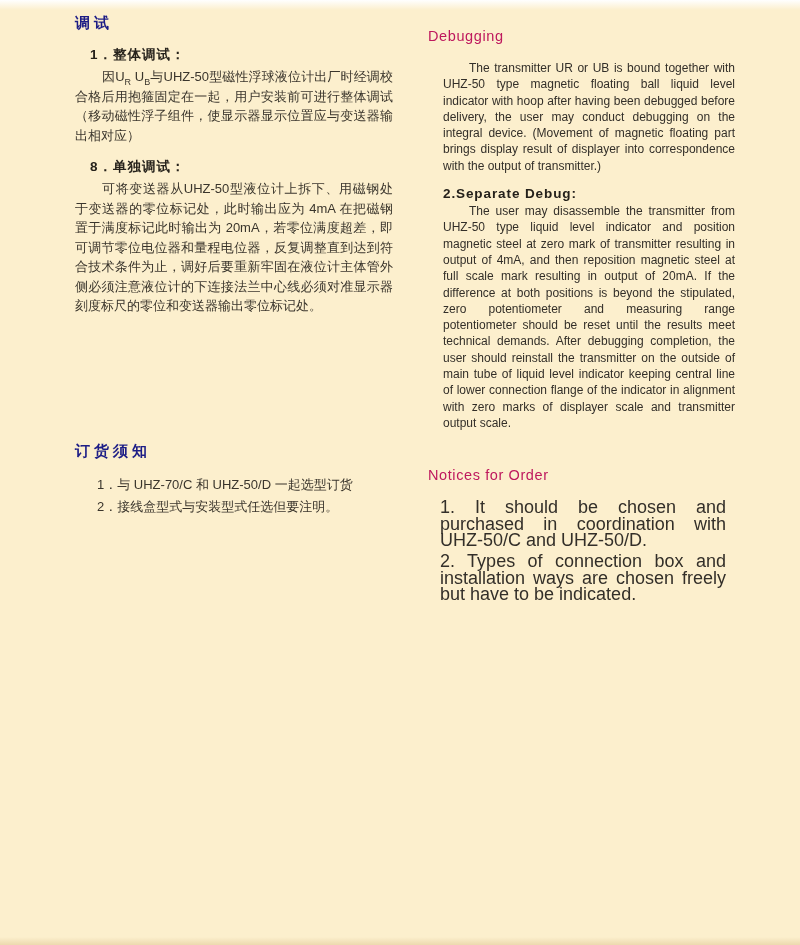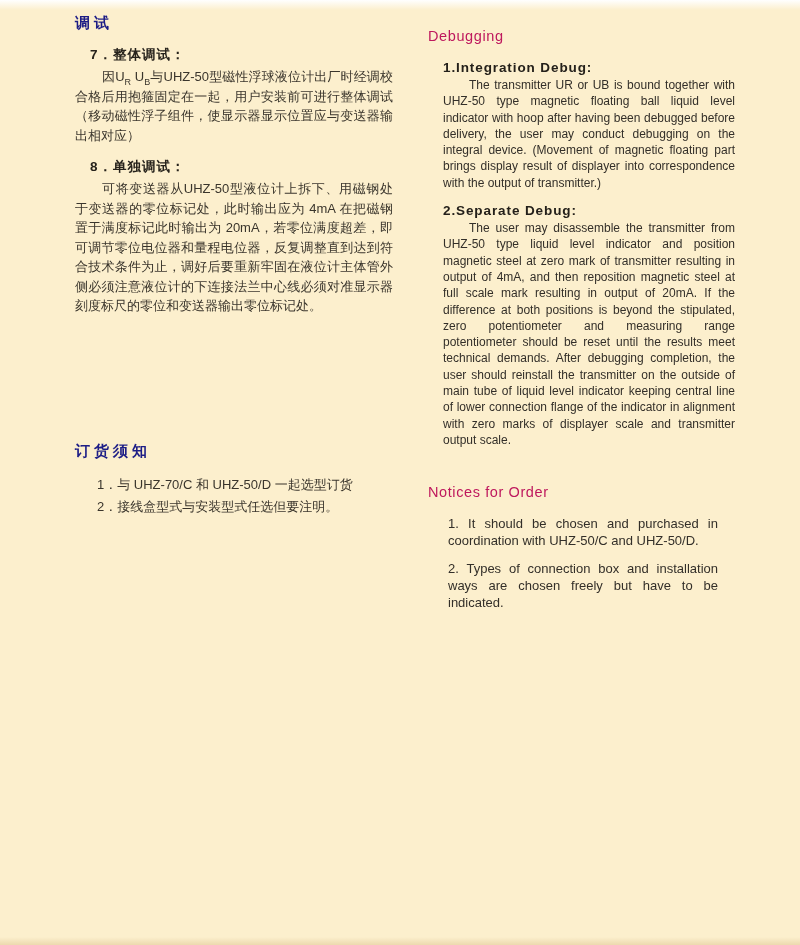--- a/index.html
+++ b/index.html
@@ -57,50 +57,49 @@
     color: #24201a; letter-spacing: 0.9px;
   }
   .en-body {
     margin: 0 0 0 31px; width: 292px;
     font-size: 12px; line-height: 16.3px;
     color: #332f29; text-align: justify; text-indent: 26px;
   }
   .en-order-title { margin-top: 36px; }
   .en-order-list { margin: 8px 0 0 24px; width: 294px; }
   .en-order-item {
-    margin: 12px; font-size: 13px; line-height: 16.6px;
+    margin: 4px; font-size: 18px; line-height: 16.6px;
     color: #332f29; text-align: justify;
   }
 </style>
 </head>
 <body>
 
 <div class="page">
   <div class="top-edge"></div>
 
   <div class="col-left">
     <h2 class="cn-title">调试</h2>
 
-    <p class="cn-heading">7．整体调试：</p>
+    <p class="cn-heading">1．整体调试：</p>
     <p class="cn-body"><span>因U</span><sub>R</sub><span> U</span><sub>B</sub><span>与UHZ-50型磁性浮球液位计出厂时经调校合格后用抱箍固定在一起，用户安装前可进行整体调试（移动磁性浮子组件，使显示器显示位置应与变送器输出相对应）</span></p>
 
     <p class="cn-heading">8．单独调试：</p>
     <p class="cn-body">可将变送器从UHZ-50型液位计上拆下、用磁钢处于变送器的零位标记处，此时输出应为 4mA 在把磁钢置于满度标记此时输出为 20mA，若零位满度超差，即可调节零位电位器和量程电位器，反复调整直到达到符合技术条件为止，调好后要重新牢固在液位计主体管外侧必须注意液位计的下连接法兰中心线必须对准显示器刻度标尺的零位和变送器输出零位标记处。</p>
 
     <h2 class="cn-title cn-order-title">订货须知</h2>
     <div class="cn-order-list">
       <p class="cn-order-item">1．与 UHZ-70/C 和 UHZ-50/D 一起选型订货</p>
       <p class="cn-order-item">2．接线盒型式与安装型式任选但要注明。</p>
     </div>
   </div>
 
   <div class="col-right">
     <h2 class="en-title">Debugging</h2>
 
-    <p class="en-heading">1.Integration Debug:</p>
     <p class="en-body">The transmitter UR or UB is bound together with UHZ-50 type magnetic floating ball liquid level indicator with hoop after having been debugged before delivery, the user may conduct debugging on the integral device. (Movement of magnetic floating part brings display result of displayer into correspondence with the output of transmitter.)</p>
 
     <p class="en-heading">2.Separate Debug:</p>
     <p class="en-body">The user may disassemble the transmitter from UHZ-50 type liquid level indicator and position magnetic steel at zero mark of transmitter resulting in output of 4mA, and then reposition magnetic steel at full scale mark resulting in output of 20mA. If the difference at both positions is beyond the stipulated, zero potentiometer and measuring range potentiometer should be reset until the results meet technical demands. After debugging completion, the user should reinstall the transmitter on the outside of main tube of liquid level indicator keeping central line of lower connection flange of the indicator in alignment with zero marks of displayer scale and transmitter output scale.</p>
 
     <h2 class="en-title en-order-title">Notices for Order</h2>
     <div class="en-order-list">
       <p class="en-order-item">1. It should be chosen and purchased in coordination with UHZ-50/C and UHZ-50/D.</p>
       <p class="en-order-item">2. Types of connection box and installation ways are chosen freely but have to be indicated.</p>
     </div>

